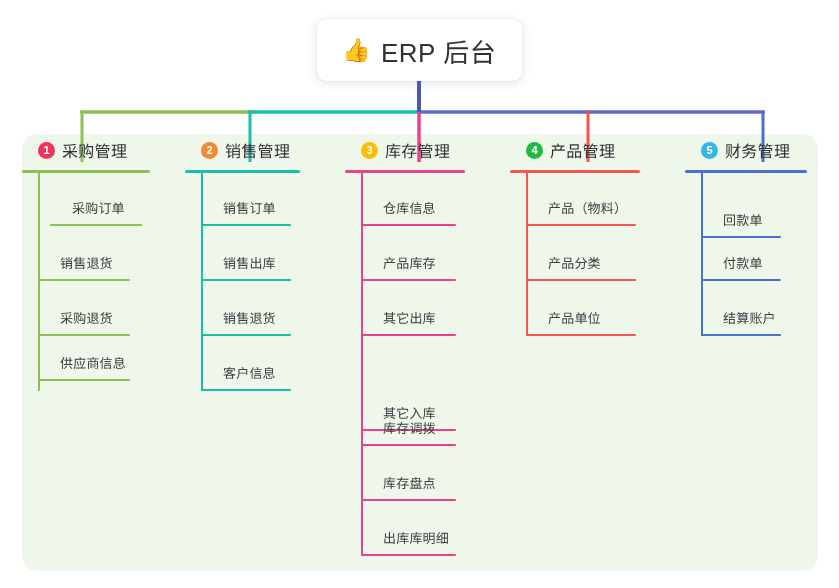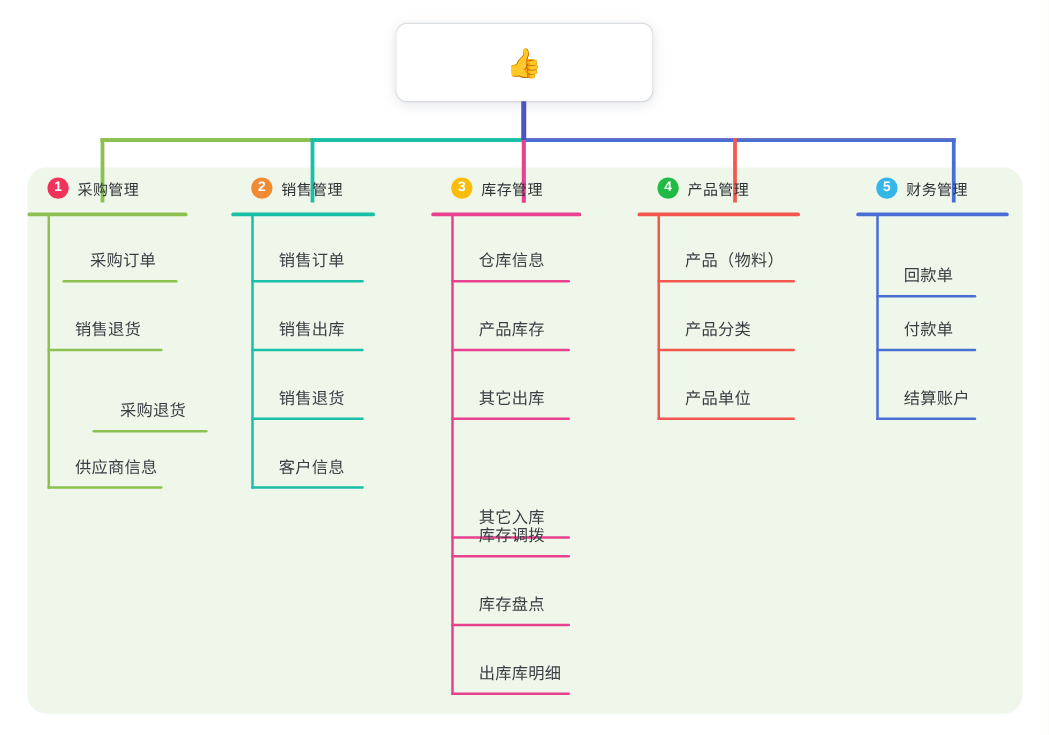--- a/index.html
+++ b/index.html
@@ -72,21 +72,21 @@
   }
   .badge{
     width:17px;height:17px;border-radius:50%;
     color:#fff;font-size:11px;
     display:flex;align-items:center;justify-content:center;
     flex:0 0 auto;
     font-weight:600;
     line-height:1;
   }
   .col-title{
-    font-size:12px;
+    font-size:16px;
     color:#2f3336;
     white-space:nowrap;
     letter-spacing:.3px;
   }
   .head-rule{
     position:absolute;
     left:0;
     height:3px;
     border-radius:2px;
   }
@@ -118,20 +118,21 @@
 </head>
 <body>
 
 <div id="mindmap">
 
   <div class="panel"></div>
 
   <div class="root-card">
     <div class="root-label">
       <span class="root-emoji">👍</span>
+      <span>ERP 后台</span>
     </div>
   </div>
 
   <svg class="links" id="links" width="839" height="588" viewBox="0 0 839 588">
       <line x1="80.5" y1="112" x2="251.5" y2="112" stroke="#8cc152" stroke-width="3" stroke-linecap="butt"></line>
       <line x1="248.5" y1="112" x2="420.5" y2="112" stroke="#19bfa6" stroke-width="3" stroke-linecap="butt"></line>
       <line x1="417.5" y1="112" x2="589.5" y2="112" stroke="#e8418f" stroke-width="3" stroke-linecap="butt"></line>
       <line x1="586.5" y1="112" x2="764.5" y2="112" stroke="#f4574f" stroke-width="3" stroke-linecap="butt"></line>
       <line x1="419" y1="112" x2="764.5" y2="112" stroke="#4a6fd4" stroke-width="3" stroke-linecap="butt"></line>
       <line x1="80.5" y1="112" x2="251.5" y2="112" stroke="#8cc152" stroke-width="3" stroke-linecap="butt"></line>
@@ -154,25 +155,25 @@
         <div class="head-rule" style="top: 36px; width: 128px; background: rgb(140, 193, 82);"></div>
         <div class="spine" style="top: 37px; height: 220px; background: rgb(140, 193, 82);"></div>
         <div class="leaf" style="top: 37px; width: 92px; margin-left: 12px;">
           <span class="leaf-text">采购订单</span>
           <div class="leaf-rule" style="width: 92px; background: rgb(140, 193, 82);"></div>
         </div>
         <div class="leaf" style="top: 92px; width: 92px;">
           <span class="leaf-text">销售退货</span>
           <div class="leaf-rule" style="width: 92px; background: rgb(140, 193, 82);"></div>
         </div>
-        <div class="leaf" style="top: 157px; width: 92px; margin-left: 36px;">
+        <div class="leaf" style="top: 147px; width: 92px;">
           <span class="leaf-text">采购退货</span>
           <div class="leaf-rule" style="width: 92px; background: rgb(140, 193, 82);"></div>
         </div>
-        <div class="leaf" style="top: 202px; width: 92px;">
+        <div class="leaf" style="top: 192px; width: 92px;">
           <span class="leaf-text">供应商信息</span>
           <div class="leaf-rule" style="width: 92px; background: rgb(140, 193, 82);"></div>
         </div>
       </div>
       <div class="col" style="left: 163px;">
         <div class="col-head">
           <span class="badge" style="background: rgb(240, 139, 49);">2</span>
           <span class="col-title">销售管理</span>
         </div>
         <div class="head-rule" style="top: 36px; width: 115px; background: rgb(25, 191, 166);"></div>

